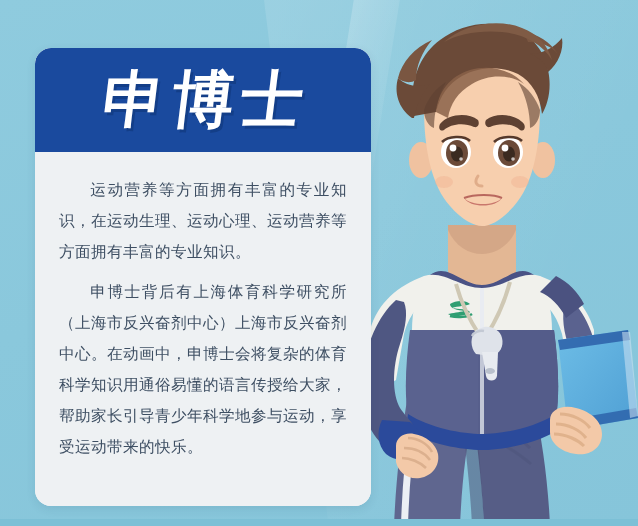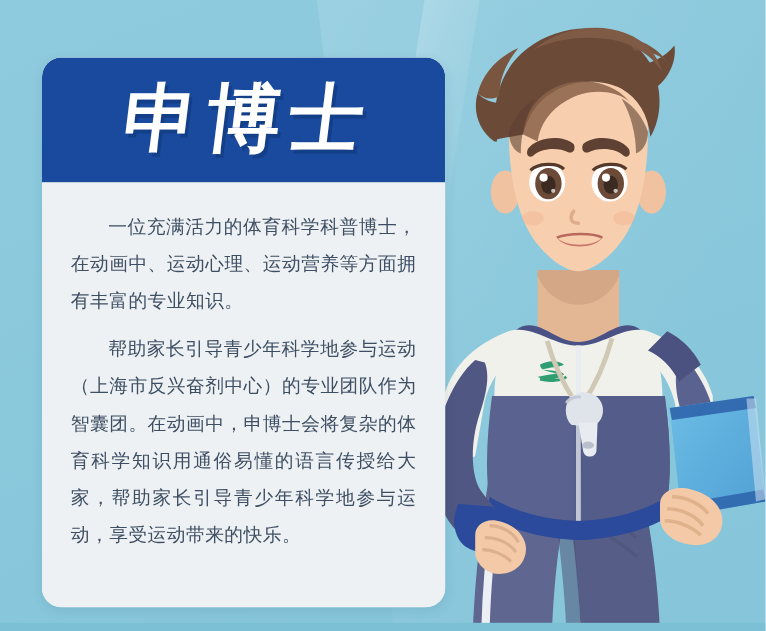--- a/index.html
+++ b/index.html
@@ -281,20 +281,20 @@
 
       </g>
     </svg>
   </div>
 
   <div class="card">
     <div class="card-header">
       <div class="card-title">申博士</div>
     </div>
     <div class="card-body">
-      <p class="para">一位充满活力的体育科学科普博士，在动画中、运动心理、运动营养等方面拥有丰富的专业知识。</p>
-      <p class="para">帮助家长引导青少年科学地参与运动（上海市反兴奋剂中心）的专业团队作为智囊团。在动画中，申博士会将复杂的体育科学知识用通俗易懂的语言传授给大家，帮助家长引导青少年科学地参与运动，享受运动带来的快乐。</p>
+      <p class="para">运动营养等方面拥有丰富的专业知识，在运动生理、运动心理、运动营养等方面拥有丰富的专业知识。</p>
+      <p class="para">申博士背后有上海体育科学研究所（上海市反兴奋剂中心）上海市反兴奋剂中心。在动画中，申博士会将复杂的体育科学知识用通俗易懂的语言传授给大家，帮助家长引导青少年科学地参与运动，享受运动带来的快乐。</p>
     </div>
   </div>
 
   <div class="bottom-strip"></div>
 
 </div>
 
 </body></html>

